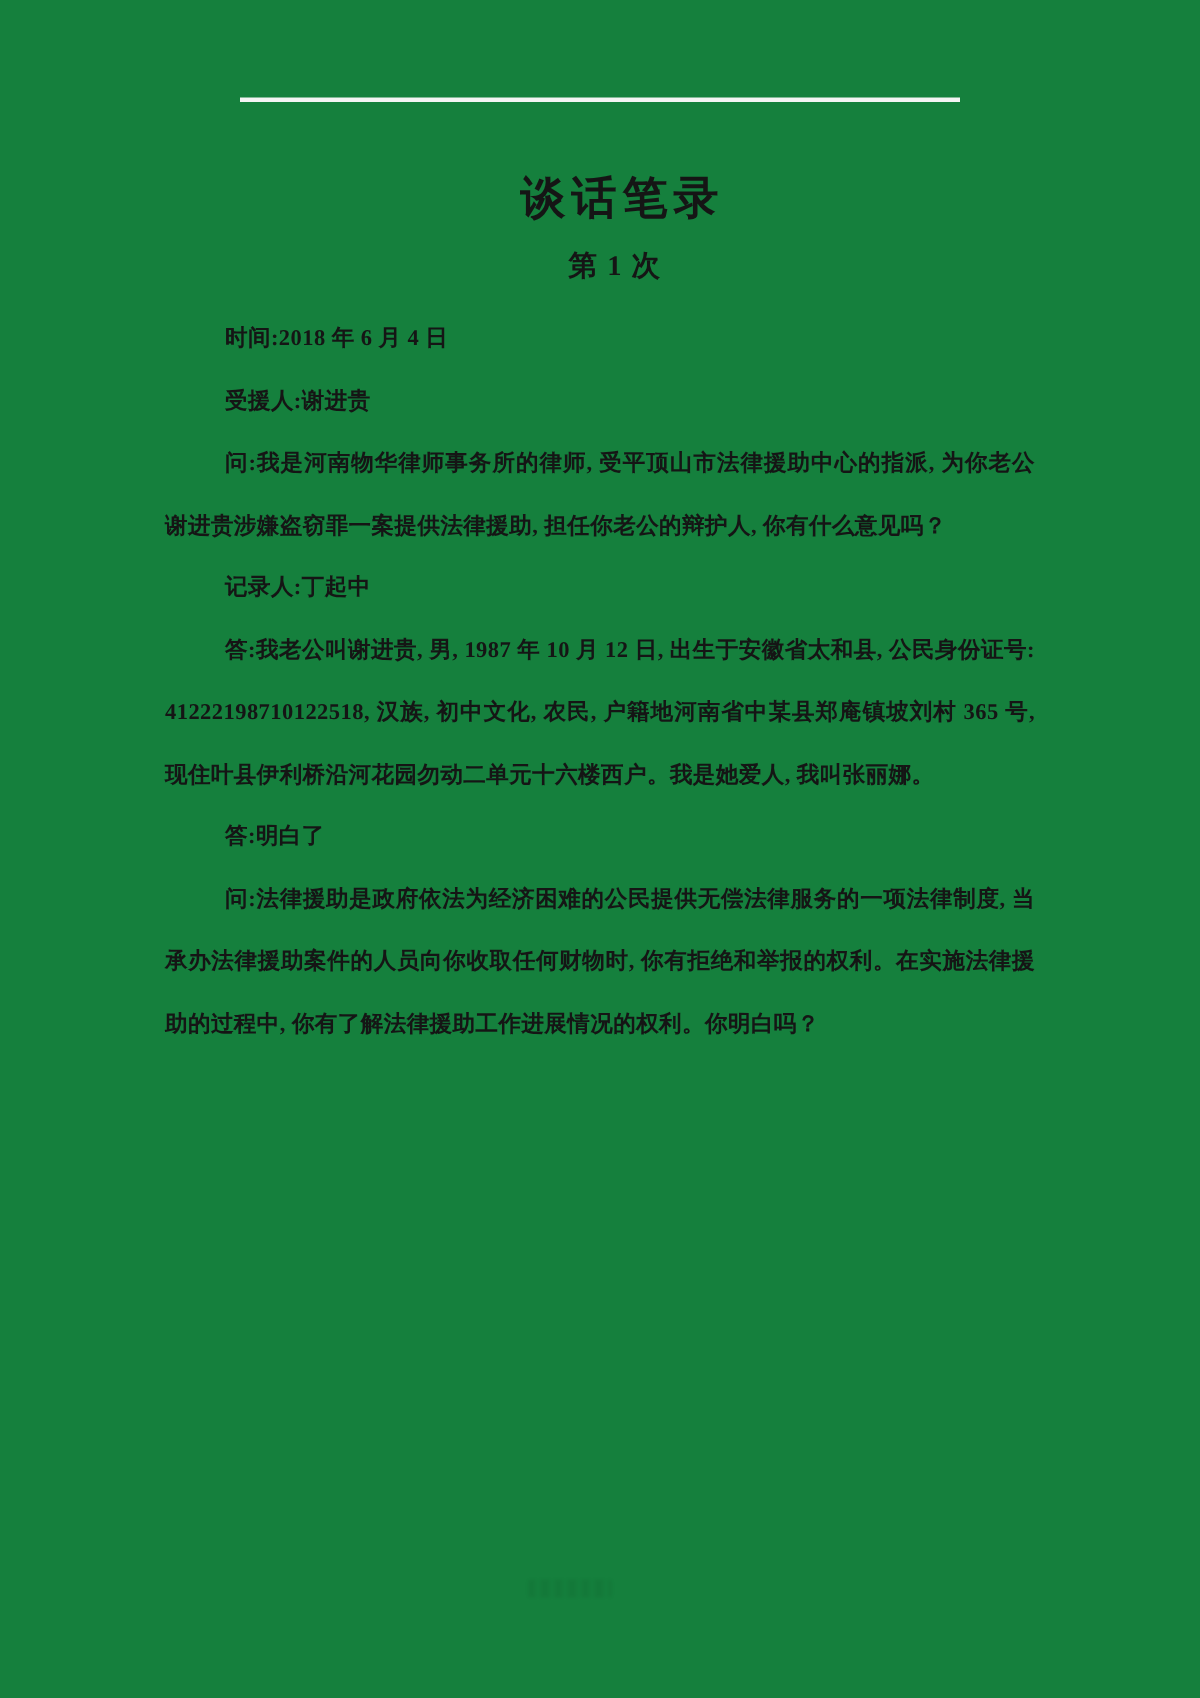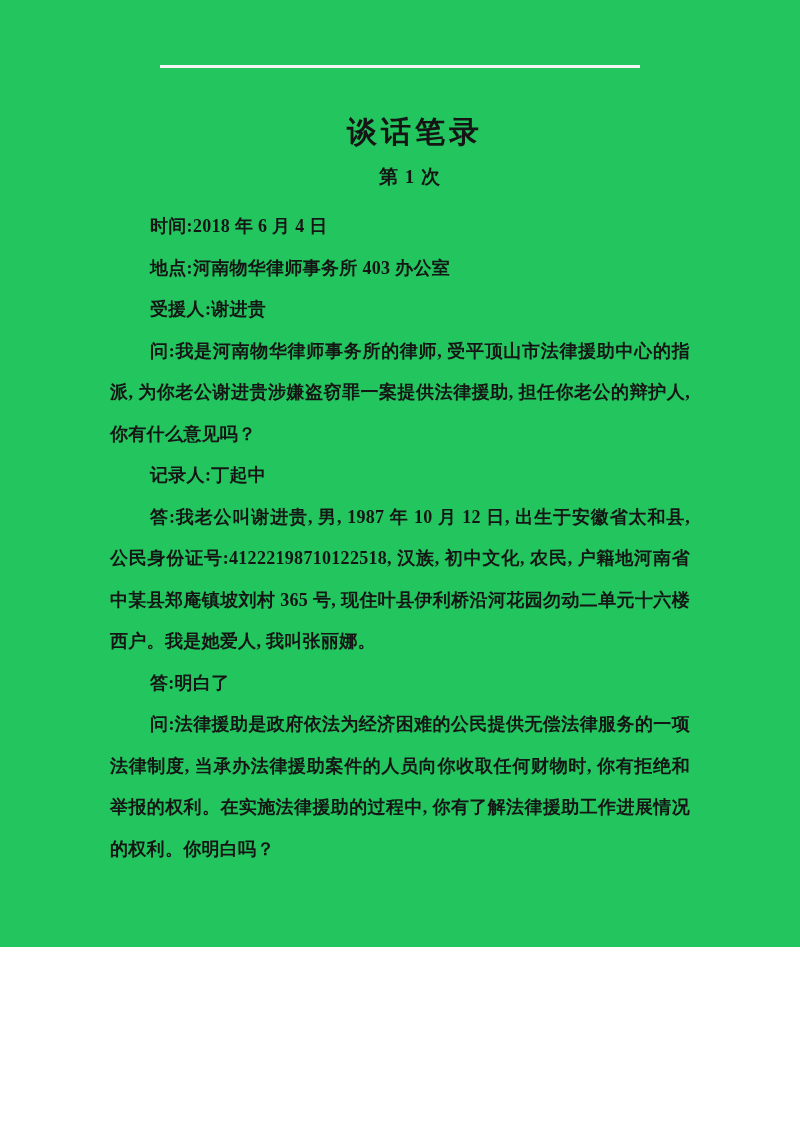--- a/index.html
+++ b/index.html
@@ -3,22 +3,22 @@
 <meta charset="utf-8">
 <style>
   html, body {
     margin: 0;
     padding: 0;
     background: #ffffff;
   }
   .page {
     position: relative;
     width: 800px;
-    height: 947px;
-    background: #22c55e;
+    height: 1132px;
+    background: #15803d;
     overflow: hidden;
     font-family: "Liberation Serif", "DejaVu Serif", serif;
     color: #151515;
   }
   .top-rule {
     position: absolute;
     left: 160px;
     top: 65px;
     width: 480px;
     height: 3px;
@@ -46,21 +46,21 @@
     font-weight: 600;
     letter-spacing: 1px;
     transform: translateX(10px);
     white-space: nowrap;
   }
   .content {
     position: absolute;
     left: 110px;
     top: 206px;
     width: 580px;
-    font-size: 18px;
+    font-size: 15px;
     line-height: 41.5px;
     font-weight: 600;
     text-align: justify;
     word-break: break-all;
     letter-spacing: 0.3px;
   }
   .content p {
     margin: 0;
     padding: 0;
     text-indent: 40px;
@@ -88,21 +88,20 @@
   <div class="top-rule"></div>
 
   <div class="doc-title">谈话笔录</div>
 
   <div class="doc-session">第 1 次</div>
 
   <div class="content">
 
     <p><span>时间</span><span>:</span><span>2018 年 6 月 4 日</span></p>
 
-    <p><span>地点</span><span>:</span><span>河南物华律师事务所 403 办公室</span></p>
 
 
 
     <p><span>受援人</span><span>:</span><span>谢进贵</span></p>
 
     <p><span>问</span><span>:</span><span>我是河南物华律师事务所的律师, 受平顶山市法律援助中心的指派, 为你老公谢进贵涉嫌盗窃罪一案提供法律援助, 担任你老公的辩护人, 你有什么意见吗？</span></p>
 
     <p><span>记录人</span><span>:</span><span>丁起中</span></p>
 
 

